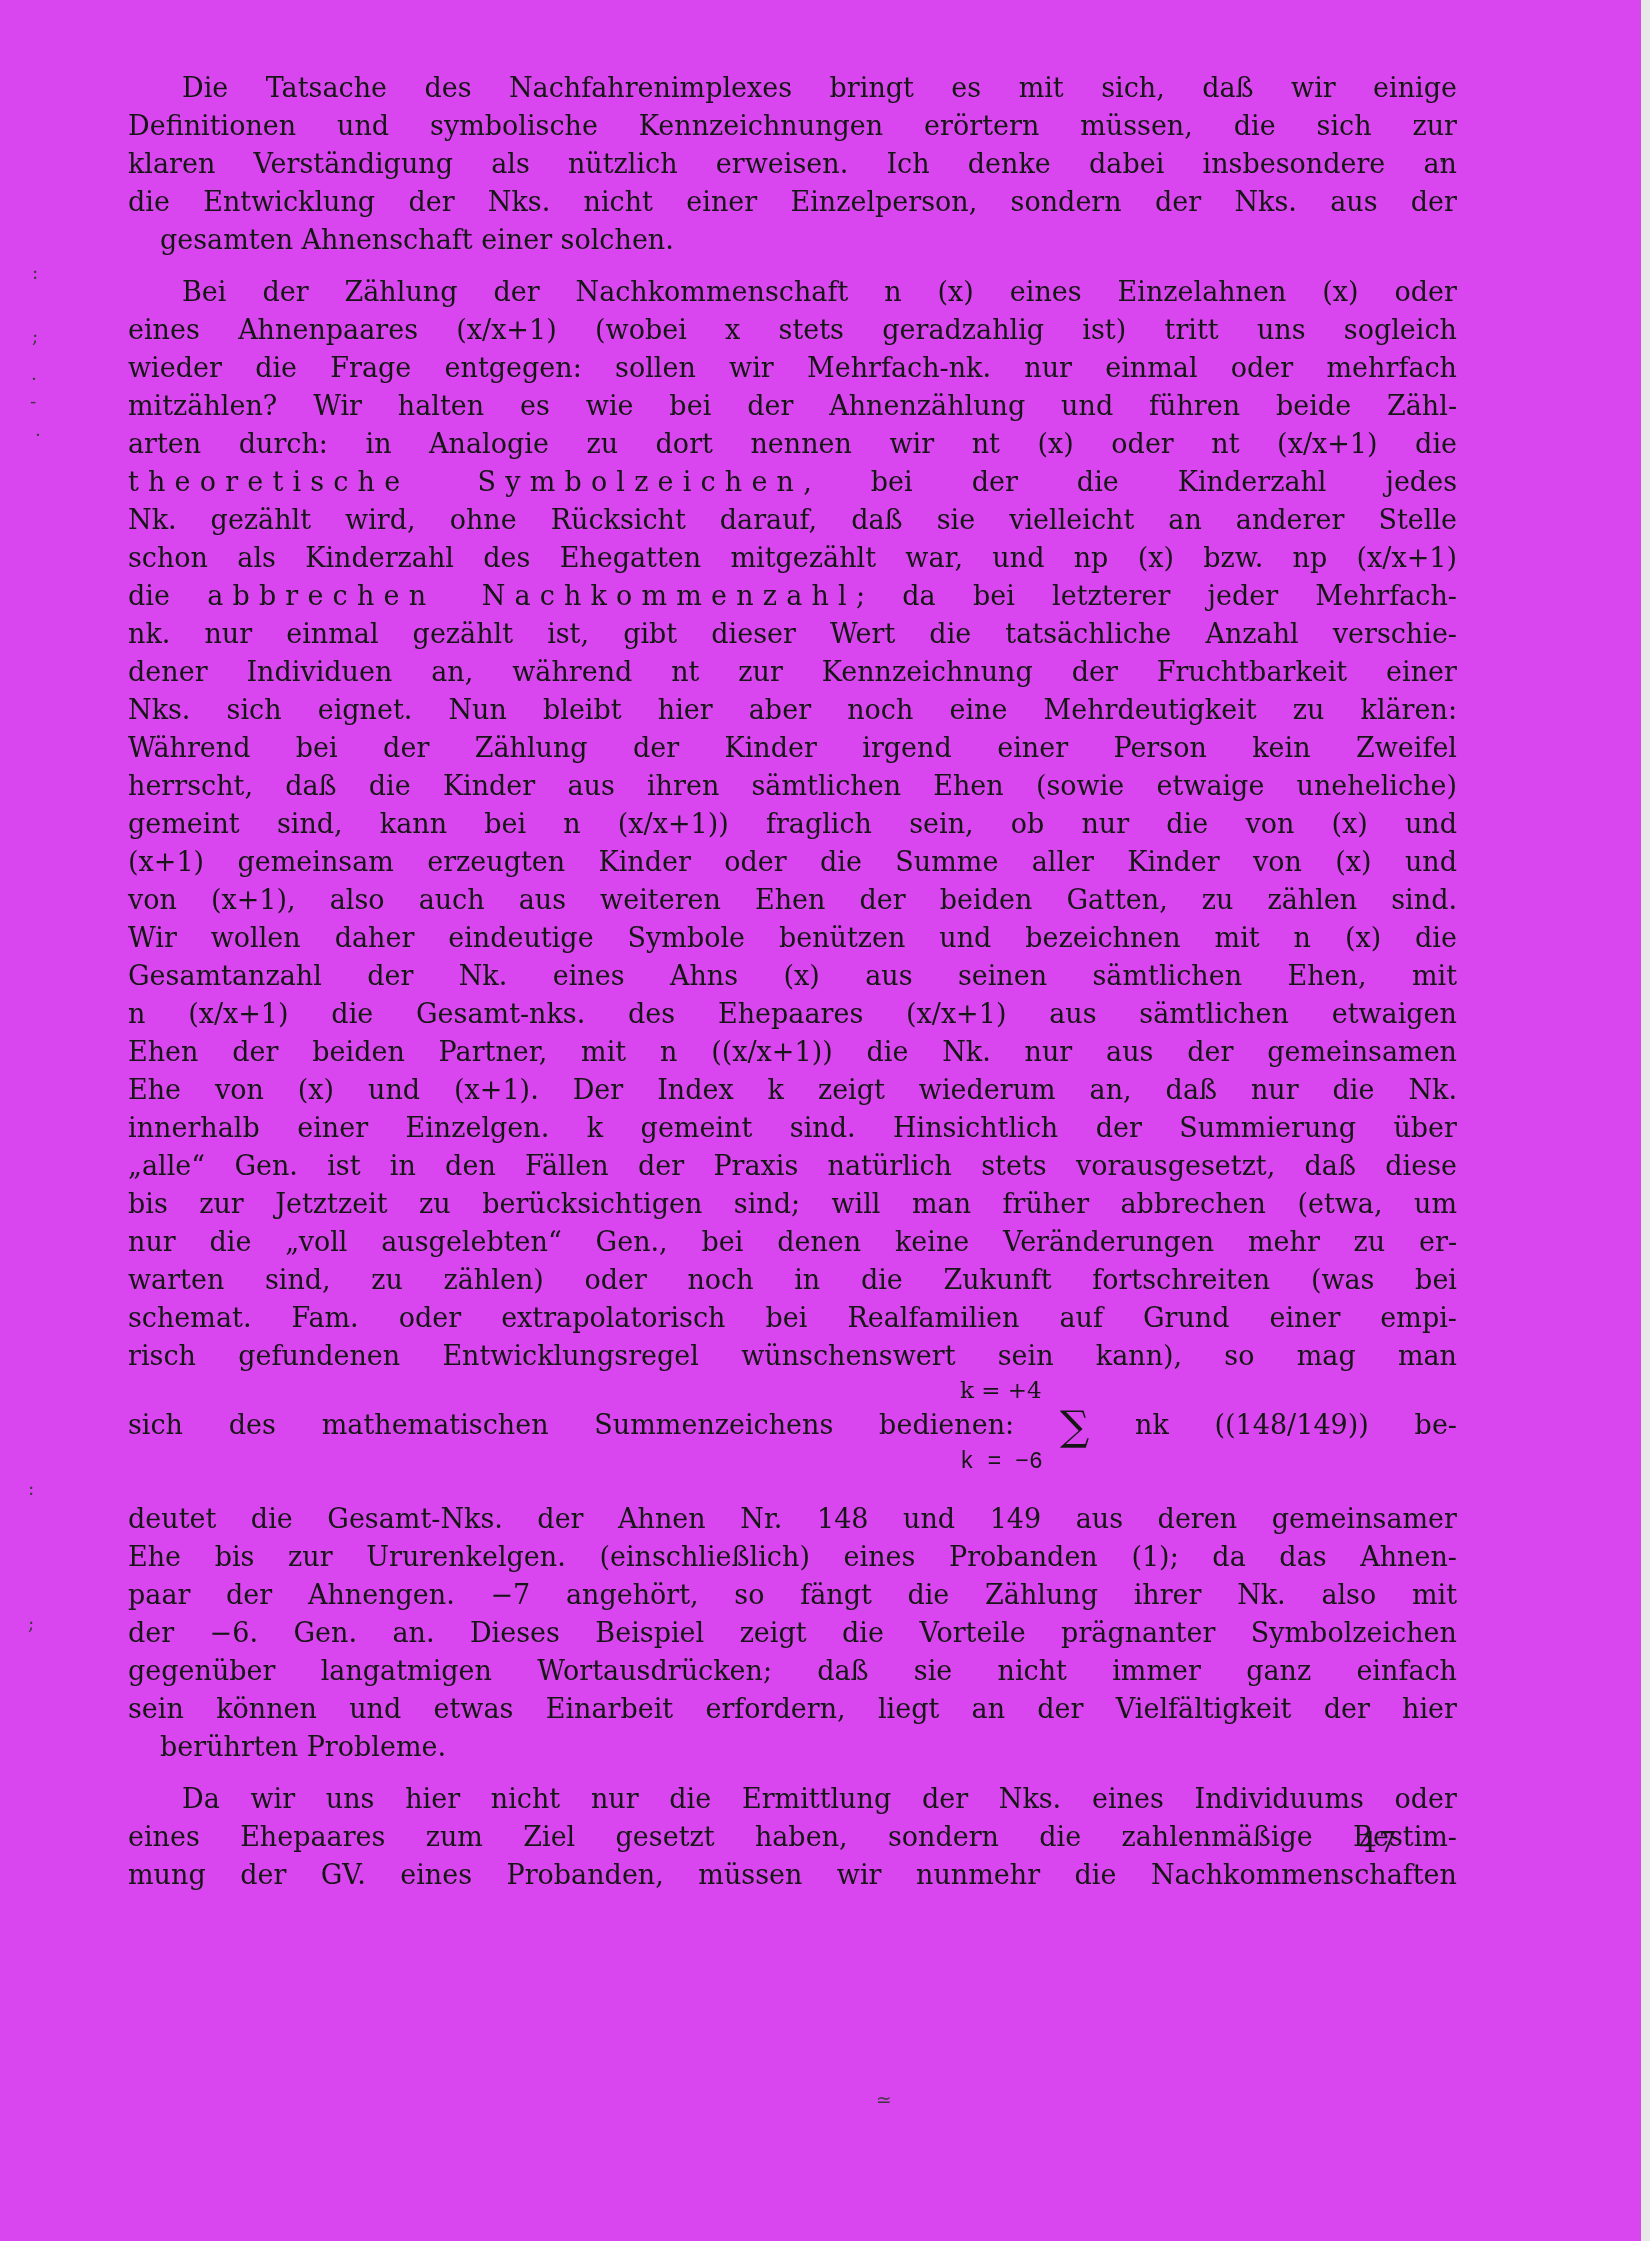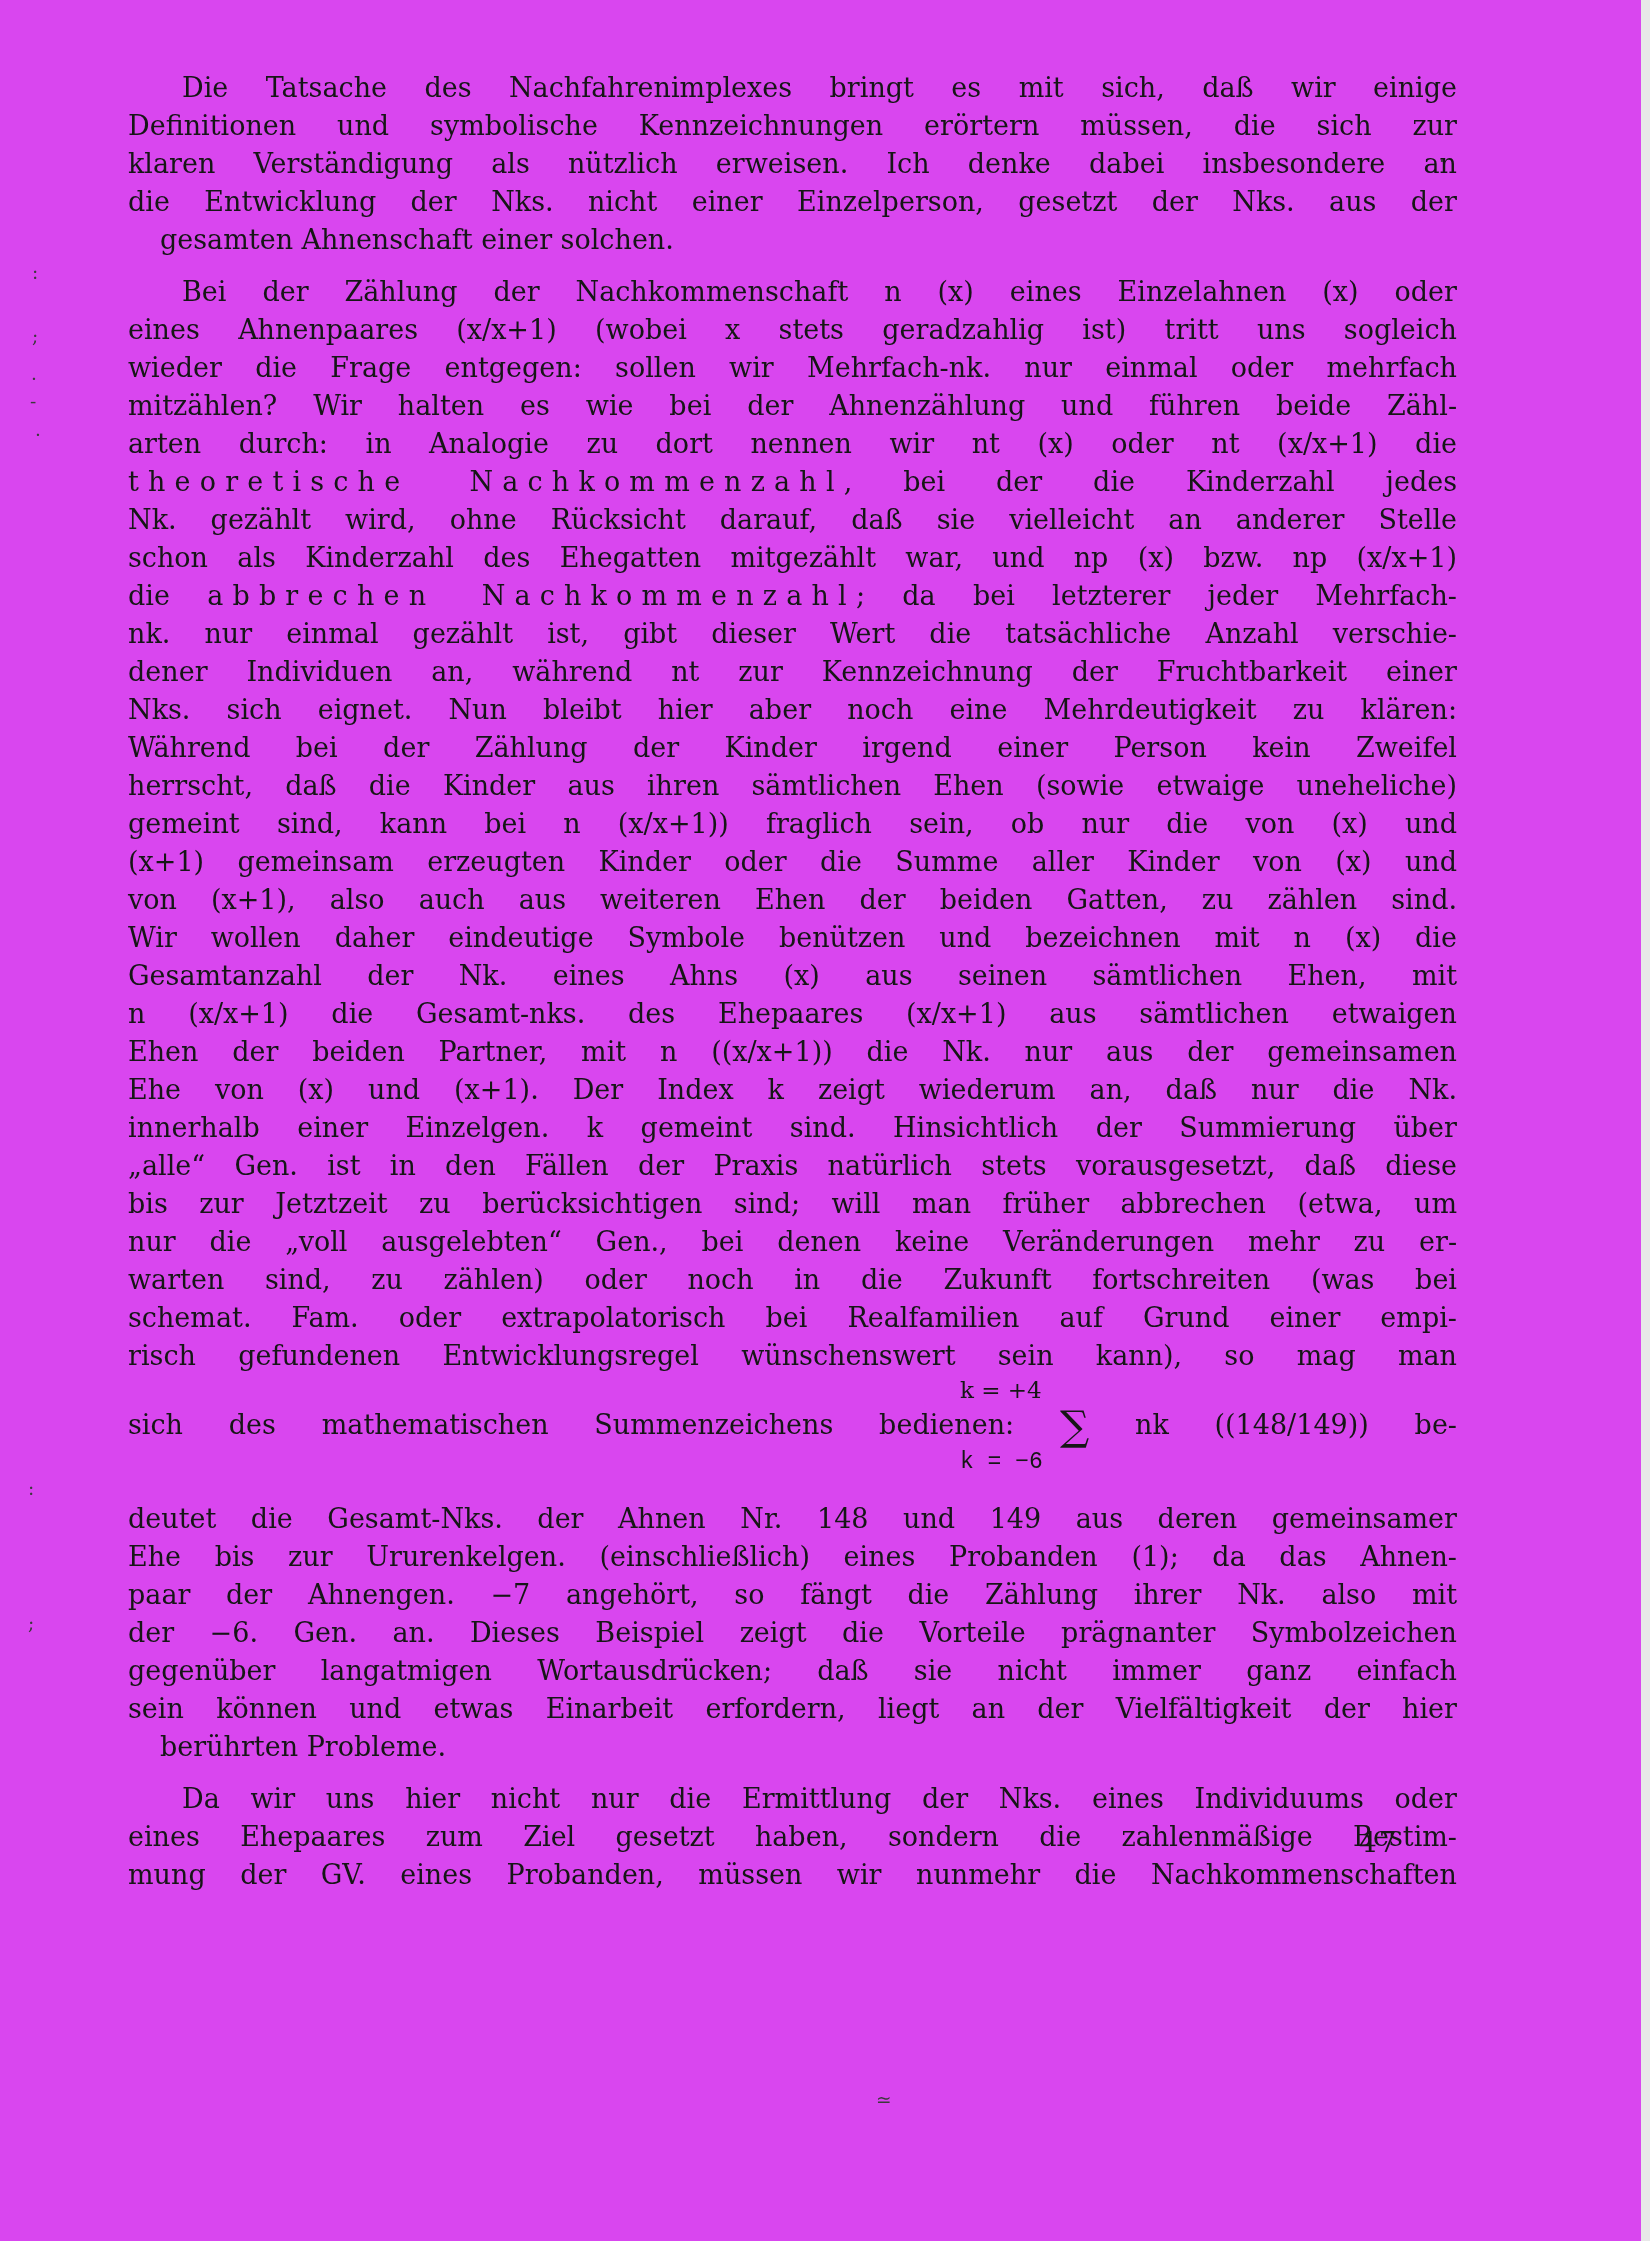--- a/index.html
+++ b/index.html
@@ -50,30 +50,30 @@
 </style>
 </head>
 <body>
 
 <div class="page">
   <div class="text-block">
       <div class="para">
         <div class="line first">Die Tatsache des Nachfahrenimplexes bringt es mit sich, daß wir einige</div>
         <div class="line">Definitionen und symbolische Kennzeichnungen erörtern müssen, die sich zur</div>
         <div class="line">klaren Verständigung als nützlich erweisen. Ich denke dabei insbesondere an</div>
-        <div class="line">die Entwicklung der Nks. nicht einer Einzelperson, gesetzt der Nks. aus der</div>
+        <div class="line">die Entwicklung der Nks. nicht einer Einzelperson, sondern der Nks. aus der</div>
         <div class="line end">gesamten Ahnenschaft einer solchen.</div>
       </div>
       <div class="para">
         <div class="line first">Bei der Zählung der Nachkommenschaft n (x) eines Einzelahnen (x) oder</div>
         <div class="line">eines Ahnenpaares (x/x+1) (wobei x stets geradzahlig ist) tritt uns sogleich</div>
         <div class="line">wieder die Frage entgegen: sollen wir Mehrfach-nk. nur einmal oder mehrfach</div>
         <div class="line">mitzählen? Wir halten es wie bei der Ahnenzählung und führen beide Zähl-</div>
         <div class="line">arten durch: in Analogie zu dort nennen wir nt (x) oder nt (x/x+1) die</div>
-        <div class="line"><span class="sperr">theoretische Nachkommenzahl</span><span>, bei der die Kinderzahl jedes</span></div>
+        <div class="line"><span class="sperr">theoretische Symbolzeichen</span><span>, bei der die Kinderzahl jedes</span></div>
         <div class="line">Nk. gezählt wird, ohne Rücksicht darauf, daß sie vielleicht an anderer Stelle</div>
         <div class="line">schon als Kinderzahl des Ehegatten mitgezählt war, und np (x) bzw. np (x/x+1)</div>
         <div class="line"><span>die </span><span class="sperr">abbrechen Nachkommenzahl</span><span>; da bei letzterer jeder Mehrfach-</span></div>
         <div class="line">nk. nur einmal gezählt ist, gibt dieser Wert die tatsächliche Anzahl verschie-</div>
         <div class="line">dener Individuen an, während nt zur Kennzeichnung der Fruchtbarkeit einer</div>
         <div class="line">Nks. sich eignet. Nun bleibt hier aber noch eine Mehrdeutigkeit zu klären:</div>
         <div class="line">Während bei der Zählung der Kinder irgend einer Person kein Zweifel</div>
         <div class="line">herrscht, daß die Kinder aus ihren sämtlichen Ehen (sowie etwaige uneheliche)</div>
         <div class="line">gemeint sind, kann bei n (x/x+1)) fraglich sein, ob nur die von (x) und</div>
         <div class="line">(x+1) gemeinsam erzeugten Kinder oder die Summe aller Kinder von (x) und</div>

